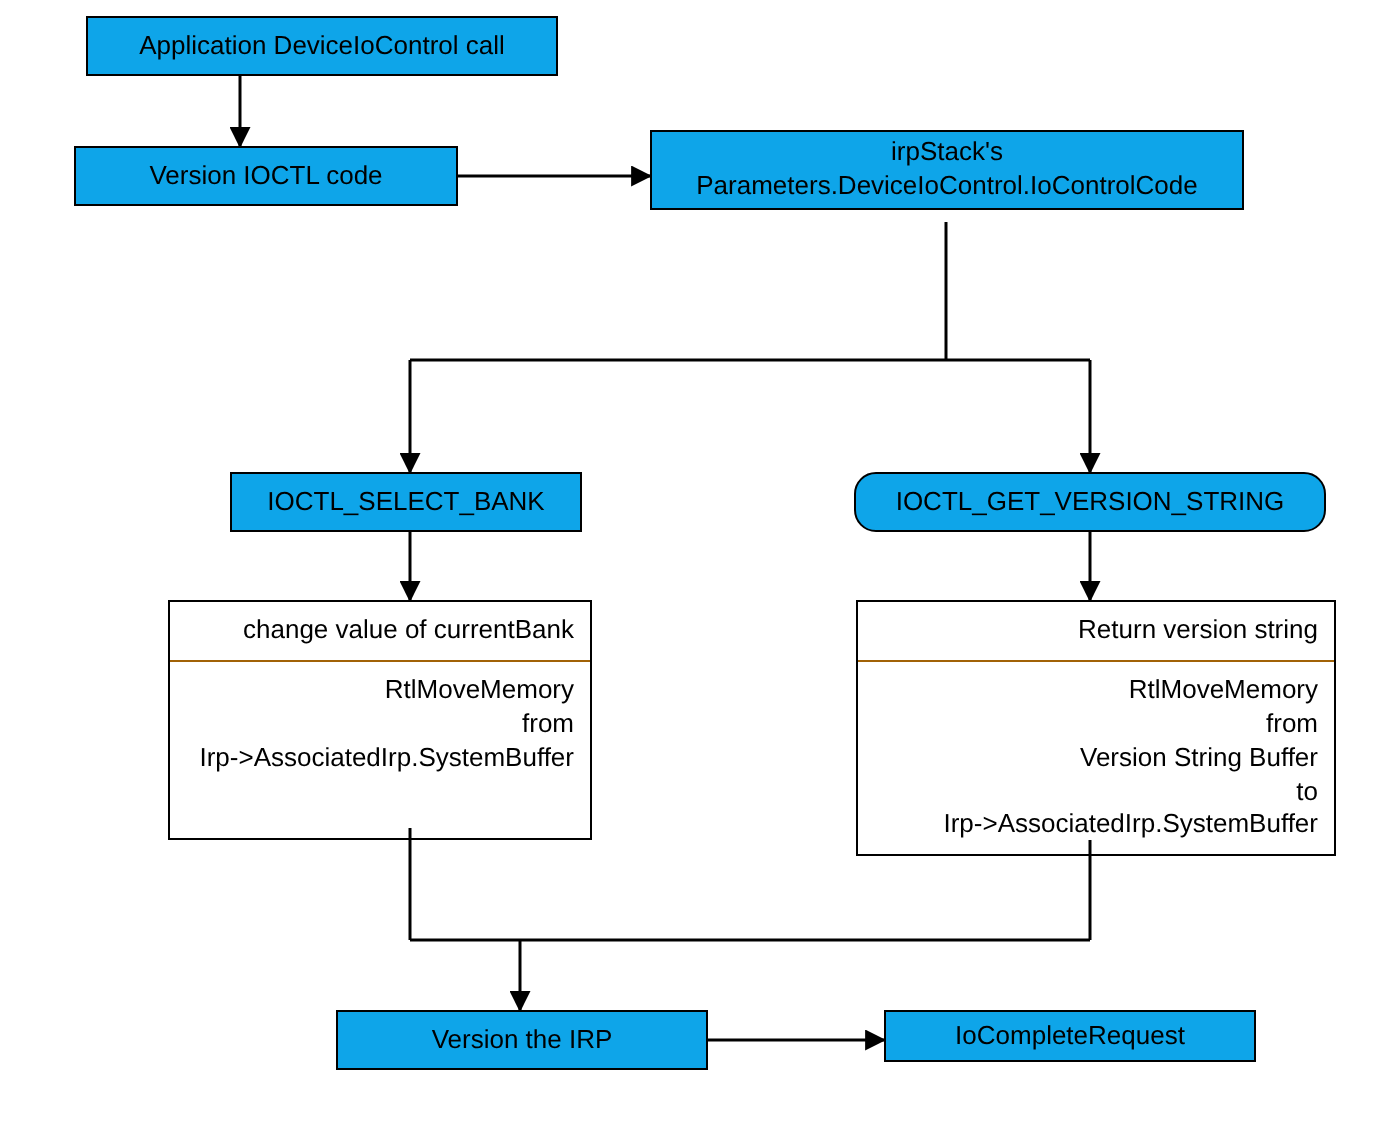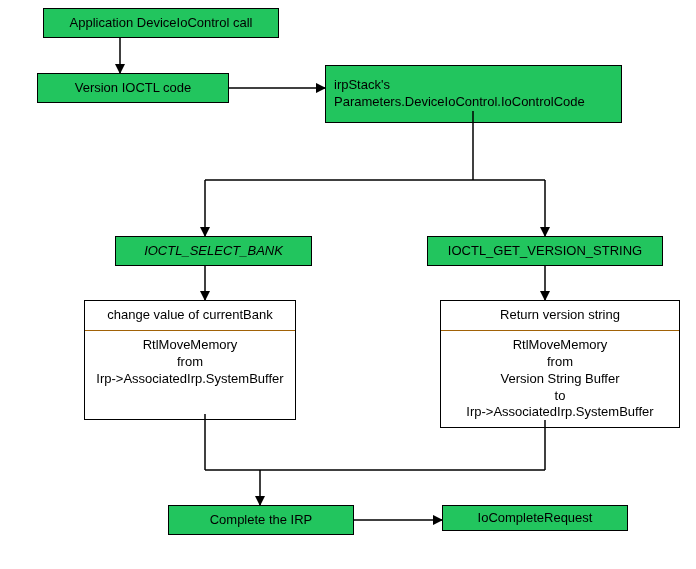--- a/index.html
+++ b/index.html
@@ -9,41 +9,41 @@
     height: 569px;
     background: #fff;
     font-family: Arial, sans-serif;
     font-size: 13px;
     color: #000;
     position: relative;
   }
   .box {
     position: absolute;
     border: 1px solid #000;
-    background: #22c55e;
+    background: #0ea5e9;
     display: flex;
     align-items: center;
     justify-content: center;
-    text-align: left;
+    text-align: center;
     padding: 4px 8px;
     box-sizing: border-box;
     line-height: 1.3;
   }
   .split-box {
     position: absolute;
     border: 1px solid #000;
     background: #fff;
     box-sizing: border-box;
     display: flex;
     flex-direction: column;
   }
   .split-box .row {
     flex: none;
     padding: 6px 8px;
-    text-align: center;
+    text-align: right;
     line-height: 1.3;
   }
   .split-box .row + .row {
     border-top: 1px solid #a16207;
   }
   svg.arrows {
     position: absolute;
     left: 0;
     top: 0;
     width: 696px;
@@ -51,43 +51,43 @@
     pointer-events: none;
   }
 </style>
 </head>
 <body>
 
 <div class="box" style="left:43px; top:8px; width:236px; height:30px;">Application DeviceIoControl call</div>
 
 <div class="box" style="left:37px; top:73px; width:192px; height:30px;">Version IOCTL code</div>
 
-<div class="box" style="left:325px; top:65px; width:297px; height:58px;">irpStack's Parameters.DeviceIoControl.IoControlCode</div>
+<div class="box" style="left:325px; top:65px; width:297px; height:40px;">irpStack's Parameters.DeviceIoControl.IoControlCode</div>
 
-<div class="box" style="left:115px; top:236px; width:197px; height:30px;font-style:italic;">IOCTL_SELECT_BANK</div>
+<div class="box" style="left:115px; top:236px; width:176px; height:30px;">IOCTL_SELECT_BANK</div>
 
-<div class="box" style="left:427px; top:236px; width:236px; height:30px;">IOCTL_GET_VERSION_STRING</div>
+<div class="box" style="left:427px; top:236px; width:236px; height:30px;border-radius:11px;">IOCTL_GET_VERSION_STRING</div>
 
 <div class="split-box" style="left:84px; top:300px; width:212px;">
   <div class="row">change value of currentBank</div>
   <div class="row" style="white-space:pre-line; min-height:76px;">RtlMoveMemory
 from
 Irp-&gt;AssociatedIrp.SystemBuffer</div>
 </div>
 
-<div class="split-box" style="left:440px; top:300px; width:240px;">
+<div class="split-box" style="left:428px; top:300px; width:240px;">
   <div class="row">Return version string</div>
   <div class="row" style="white-space:pre-line;">RtlMoveMemory
 from
 Version String Buffer
 to
 Irp-&gt;AssociatedIrp.SystemBuffer</div>
 </div>
 
-<div class="box" style="left:168px; top:505px; width:186px; height:30px;">Complete the IRP</div>
+<div class="box" style="left:168px; top:505px; width:186px; height:30px;">Version the IRP</div>
 
 <div class="box" style="left:442px; top:505px; width:186px; height:26px;">IoCompleteRequest</div>
 
 <svg class="arrows">
   <defs>
     <marker id="arrow" viewBox="0 0 10 10" refX="9" refY="5" markerWidth="7" markerHeight="7" orient="auto-start-reverse">
       <path d="M 0 0 L 10 5 L 0 10 z" fill="#000"></path>
     </marker>
   </defs>
 

